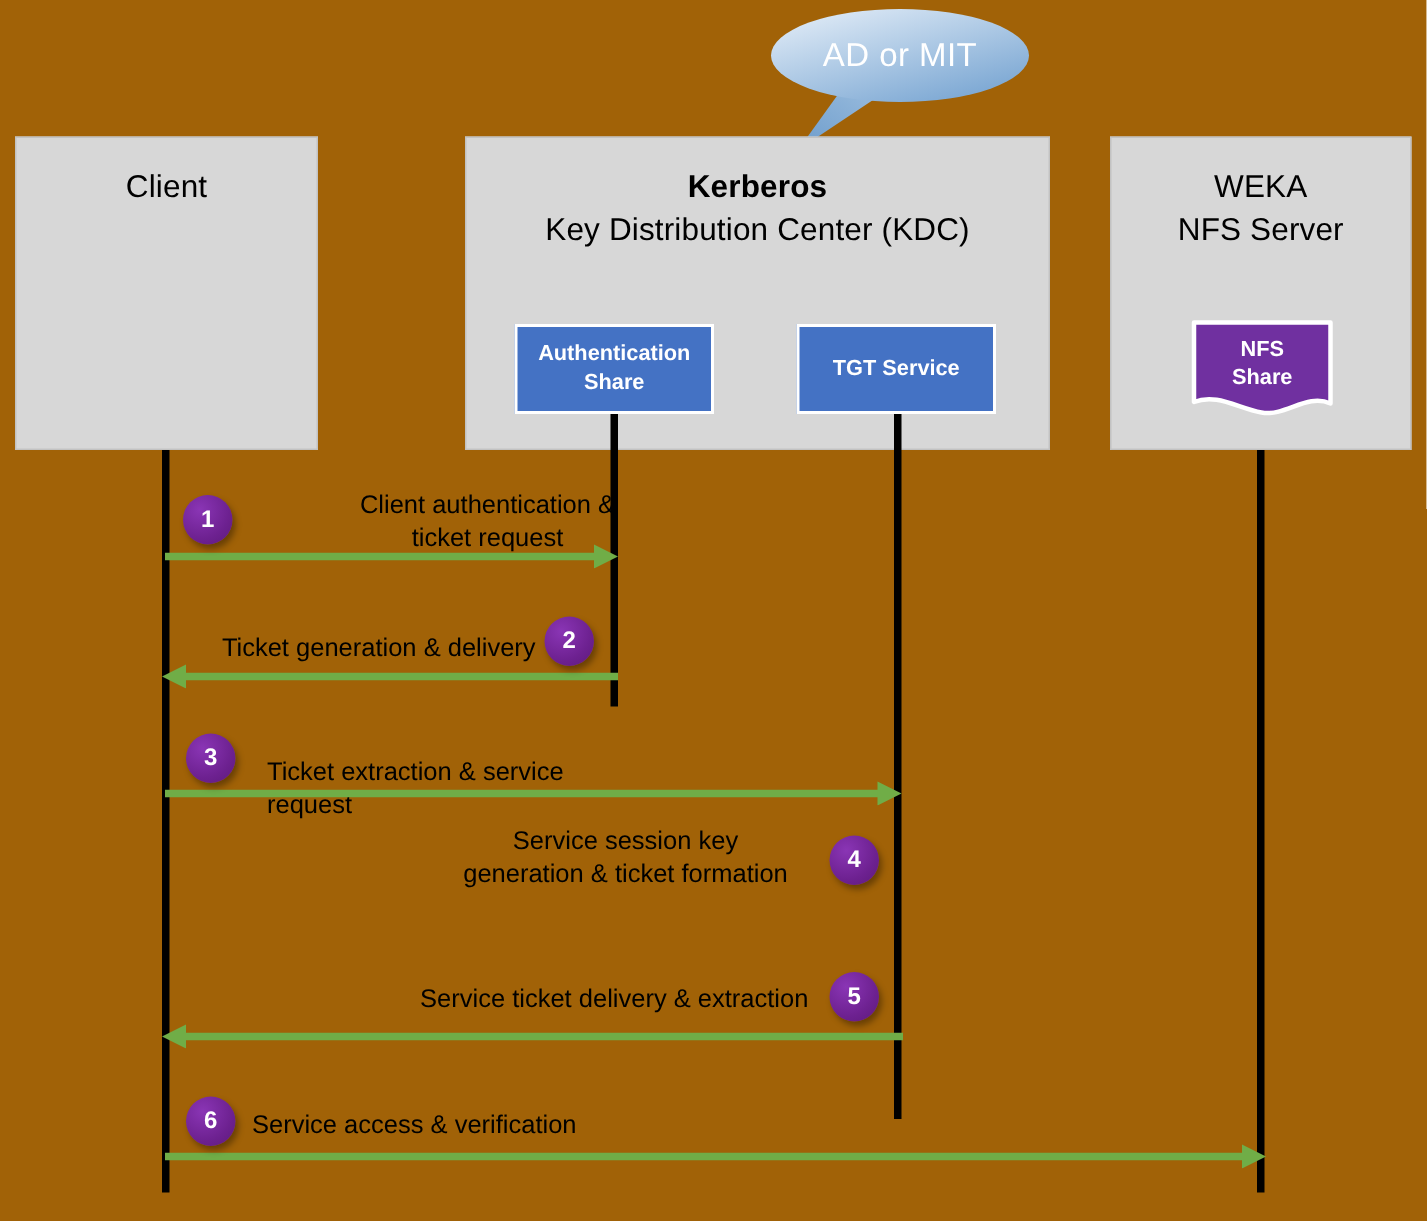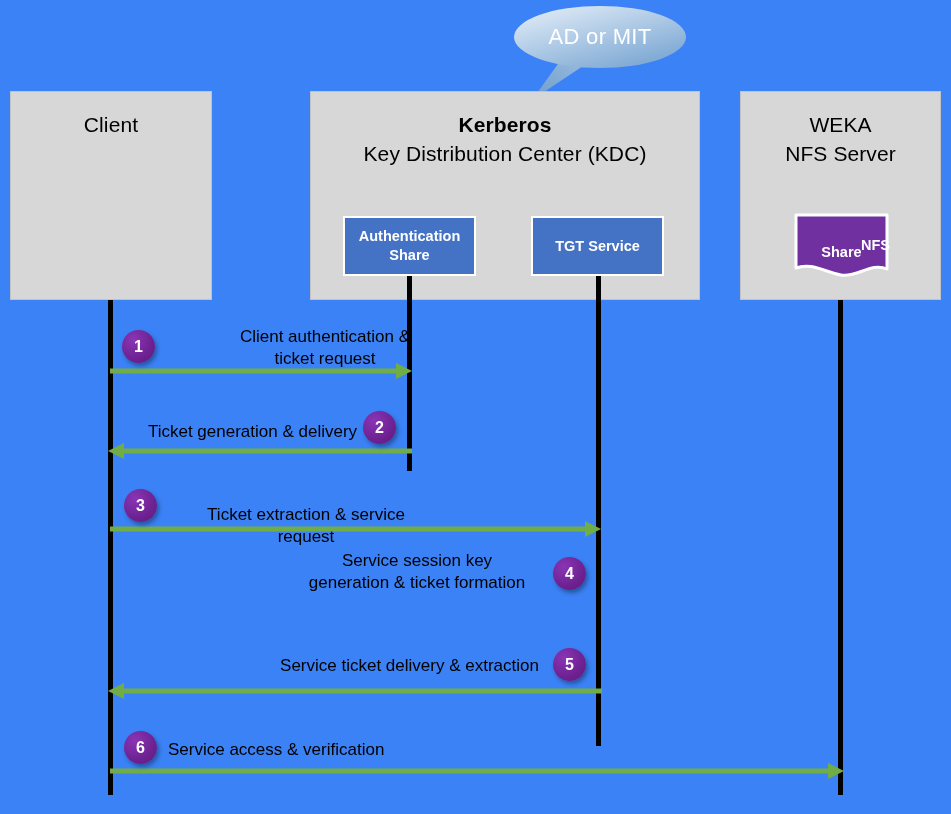--- a/index.html
+++ b/index.html
@@ -9,21 +9,21 @@
     background: #ffffff;
   }
   body {
     font-family: "Liberation Sans", sans-serif;
     -webkit-font-smoothing: antialiased;
   }
   #canvas {
     position: relative;
     width: 951px;
     height: 814px;
-    background: #3b82f6;
+    background: #a16207;
     overflow: hidden;
   }
 
   
   .actor-box {
     position: absolute;
     background: #d7d7d7;
     border: 1px solid #c2c2c2;
     box-sizing: border-box;
   }
@@ -167,21 +167,21 @@
   </div>
 
   <div class="component" style="left:531px; top:216px; width:133px; height:60px;">
     <span>TGT Service</span>
   </div>
 
   <div class="wave-shape" style="left:793px; top:212px; width:97px; height:68px;">
     <svg width="97" height="68" viewBox="0 0 97 68">
       <path d="M 3 3 L 94 3 L 94 57 C 78 50, 64 66, 48 63 C 32 60, 18 50, 3 56 Z" fill="#7030a0" stroke="#ffffff" stroke-width="3" stroke-linejoin="round"></path>
     </svg>
-    <div class="wave-label" style="top:24px;text-align:right;">NFS</div>
+    <div class="wave-label" style="top:12px;">NFS</div>
     <div class="wave-label" style="top:31px;">Share</div>
   </div>
 
   <div class="lifeline" style="left:108px; top:300px; height:495px;"></div>
 
   <div class="lifeline" style="left:407px; top:276px; height:195px;"></div>
 
   <div class="lifeline" style="left:596px; top:276px; height:470px;"></div>
 
   <div class="lifeline" style="left:838px; top:300px; height:495px;"></div>
@@ -198,21 +198,21 @@
 
   <div class="msg-label" style="left:130px; top:421px; width:245px;">Ticket generation &amp; delivery</div>
   <div class="arrow" style="left:104px; top:442px; width:310px; height:17px;">
     <svg width="310" height="17" viewBox="0 0 310 17">
       <line x1="18" y1="9" x2="308" y2="9" stroke="#70ad47" stroke-width="5"></line>
       <path d="M 20 1 L 4 9 L 20 17 Z" fill="#70ad47"></path>
     </svg>
   </div>
   <div class="badge" style="left:363px; top:411px;">2</div>
 
-  <div class="msg-label" style="left:178px; top:504px; width:256px; text-align:center;">Ticket extraction &amp; service request</div>
+  <div class="msg-label" style="left:178px; top:504px; width:256px; text-align:left;">Ticket extraction &amp; service request</div>
   <div class="arrow" style="left:108px; top:520px; width:495px; height:17px;">
     <svg width="495" height="17" viewBox="0 0 495 17">
       <line x1="2" y1="9" x2="479" y2="9" stroke="#70ad47" stroke-width="5"></line>
       <path d="M 477 1 L 493 9 L 477 17 Z" fill="#70ad47"></path>
     </svg>
   </div>
   <div class="badge" style="left:124px; top:489px;">3</div>
 
   <div class="msg-label" style="left:288px; top:550px; width:258px;">Service session key
 generation &amp; ticket formation</div>

